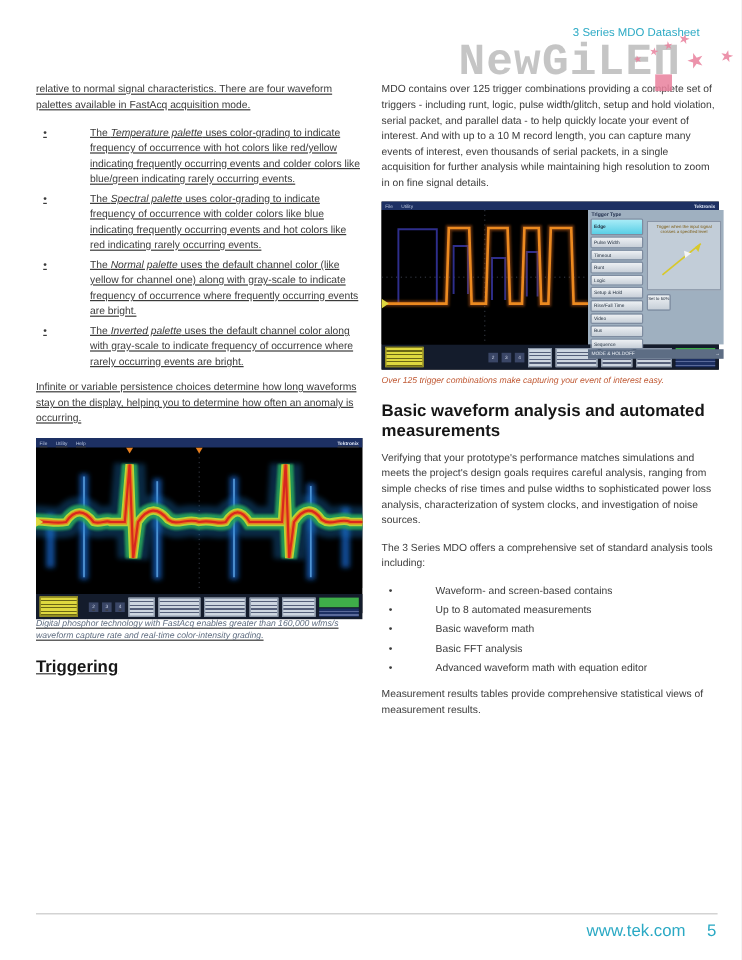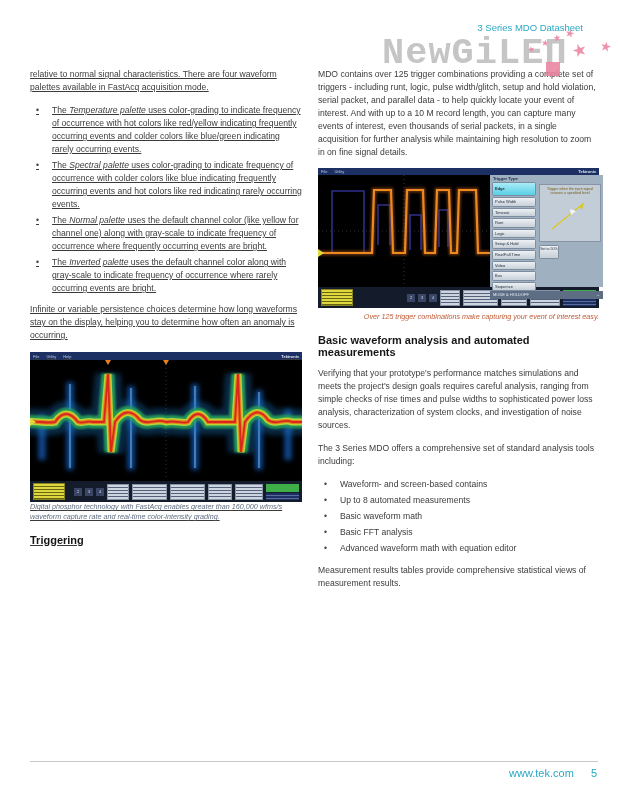--- a/index.html
+++ b/index.html
@@ -1,40 +1,40 @@
 <!DOCTYPE html>
 <html><head>
 <meta charset="utf-8">
 <style>
   html,body{margin:0;padding:0;background:#e8e8e8;}
   .page{position:relative;width:618px;height:800px;background:#ffffff;overflow:hidden;
         font-family:"Liberation Sans",sans-serif;color:#3b3b3b;}
   
   .hdr-title{position:absolute;top:22px;right:35px;font-size:9.5px;color:#2aa9c4;}
   .footer-line{position:absolute;left:30px;right:20px;top:761px;border-top:1px solid #c9c9c9;}
-  .footer{position:absolute;top:767px;right:21px;font-size:11px;color:#2aa9c4;}
+  .footer{position:absolute;top:767px;right:21px;font-size:14px;color:#2aa9c4;}
   .footer .pg{color:#2aa9c4;margin-left:14px;}
   
   .wm{position:absolute;left:340px;top:30px;width:280px;height:60px;pointer-events:none;z-index:5;}
   .wm-text{position:absolute;left:42px;top:2px;font-size:37px;font-weight:bold;letter-spacing:1px;
            color:rgba(150,150,150,0.55);font-family:Liberation Mono, monospace;}
   .wm-star{position:absolute;color:rgba(233,128,156,0.85);line-height:1;}
   .wm-square{position:absolute;width:14px;height:14px;background:rgba(233,128,156,0.85);}
   
   .col{position:absolute;top:68px;}
   .col-left{left:30px;width:272px;text-decoration:underline;}
   .col-right{left:318px;width:281px;}
   p.body{font-size:8.6px;line-height:13px;margin:0 0 10px 0;}
   .bullet{display:flex;font-size:8.6px;line-height:13px;margin:0 0 3px 0;}
   .bullet .dot{width:10px;flex:none;padding-left:6px;color:#3b3b3b;}
-  .bullet .btxt{flex:1;padding-left:6px;}
+  .bullet .btxt{flex:1;padding-left:6px;margin-left:23px;}
   .it{font-style:italic;}
-  h3.subhead{font-size:11px;font-weight:bold;color:#161616;margin:6px 0 9px 0;}
+  h3.subhead{font-size:14px;font-weight:bold;color:#161616;margin:6px 0 9px 0;}
   p.caption{font-size:7.2px;font-style:italic;line-height:10px;color:#5f6d80;margin:4px 0 12px 0;}
-  p.caption.orange{color:#c05a35;text-align:right;}
+  p.caption.orange{color:#c05a35;}
   
   .scope{position:relative;background:#000;}
   .s-topbar{height:8px;background:#1d3063;display:flex;align-items:center;justify-content:space-between;
             padding:0 3px;}
   .s-menus{display:flex;gap:7px;}
   .s-menus span{font-size:4px;color:#b8c4dd;}
   .s-brand{font-size:4px;color:#dfe6f5;font-weight:bold;}
   .s-bottombar{height:21px;background:#141c2c;display:flex;align-items:center;gap:3px;padding:0 3px;}
   .badge-yel{width:30px;height:15px;background:#ded83f;border:1px solid #8a8420;
              background-image:repeating-linear-gradient(180deg,transparent 0 2px,#6a6515 2px 3px);}

